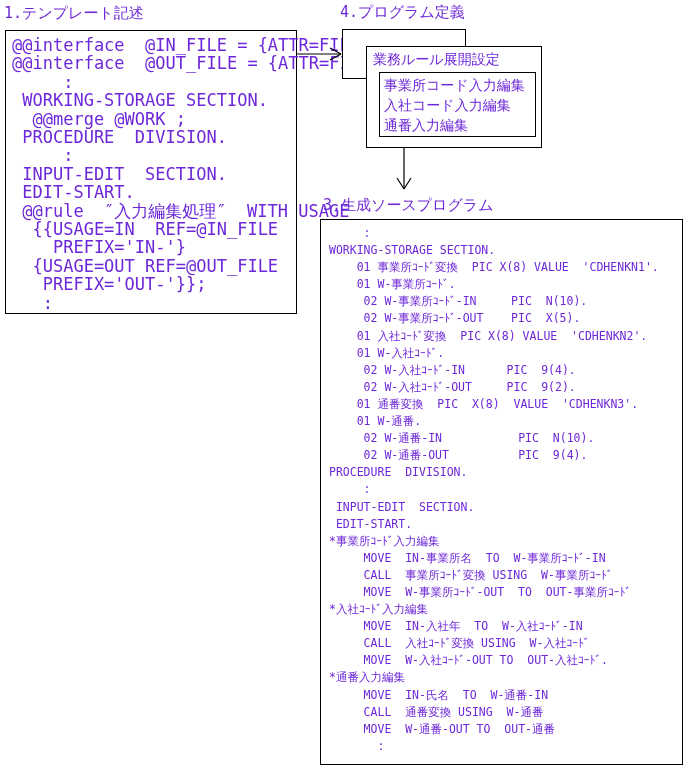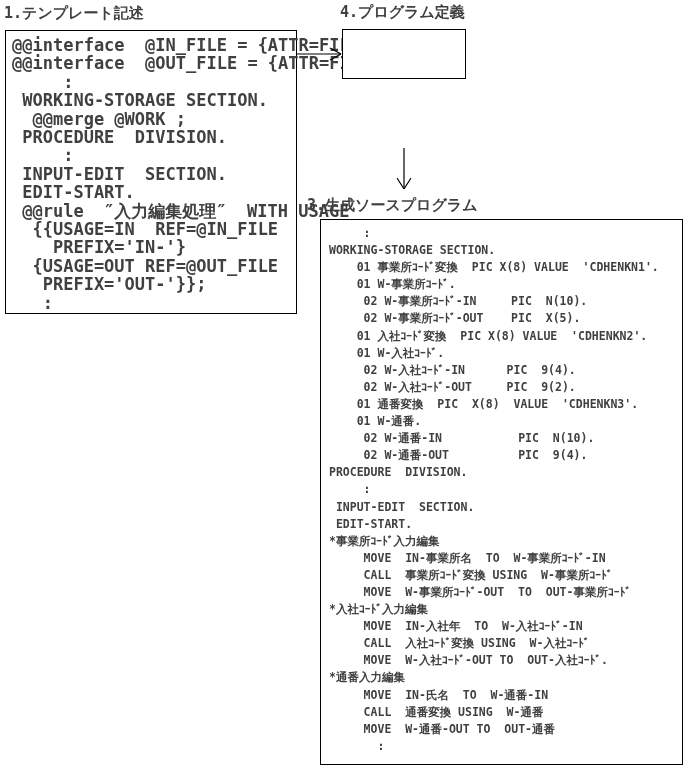--- a/index.html
+++ b/index.html
@@ -1,20 +1,19 @@
 <!DOCTYPE html>
 <html><head>
 <meta charset="utf-8">
 <style>
   html,body{margin:0;padding:0;background:#ffffff;}
   .canvas{
     position:relative;width:688px;height:770px;background:#ffffff;
-    color:#404040;font-family:"DejaVu Sans Mono","Liberation Mono",monospace;
+    color:#6d28d9;font-family:"DejaVu Sans Mono","Liberation Mono",monospace;
     overflow:hidden;
-    font-weight:bold;
   }
   .sec-label{
     position:absolute;font-size:15px;line-height:18px;white-space:pre;
     letter-spacing:0;
   }
   .box{
     position:absolute;border:1px solid #000;background:#ffffff;
     box-sizing:border-box;
   }
   .code{
@@ -58,22 +57,30 @@
     PREFIX='IN-'}
   {USAGE=OUT REF=@OUT_FILE
    PREFIX='OUT-'}};
    :</pre>
   </div>
 
   <div class="sec-label" style="left:340px;top:3px">4.プログラム定義</div>
 
   <div class="box" style="left:342px;top:29px;width:124px;height:50px"></div>
 
+  <div class="box" style="left:366px;top:46px;width:176px;height:102px">
+    <div class="box-title">業務ルール展開設定</div>
+    <div class="box inner-list" style="left:12px;top:25px;width:157px;height:65px">
+      <div class="rule-item">事業所コード入力編集</div>
+      <div class="rule-item">入社コード入力編集</div>
+      <div class="rule-item">通番入力編集</div>
+    </div>
+  </div>
 
-  <div class="sec-label" style="left:307px;top:196px">3.生成ソースプログラム</div>
+  <div class="sec-label" style="left:323px;top:196px">3.生成ソースプログラム</div>
 
   <div class="box" style="left:320px;top:219px;width:363px;height:546px">
     <pre class="code code3">     :
 WORKING-STORAGE SECTION.
     01 事業所ｺｰﾄﾞ変換  PIC X(8) VALUE  'CDHENKN1'.
     01 W-事業所ｺｰﾄﾞ.
      02 W-事業所ｺｰﾄﾞ-IN     PIC  N(10).
      02 W-事業所ｺｰﾄﾞ-OUT    PIC  X(5).
     01 入社ｺｰﾄﾞ変換  PIC X(8) VALUE  'CDHENKN2'.
     01 W-入社ｺｰﾄﾞ.

